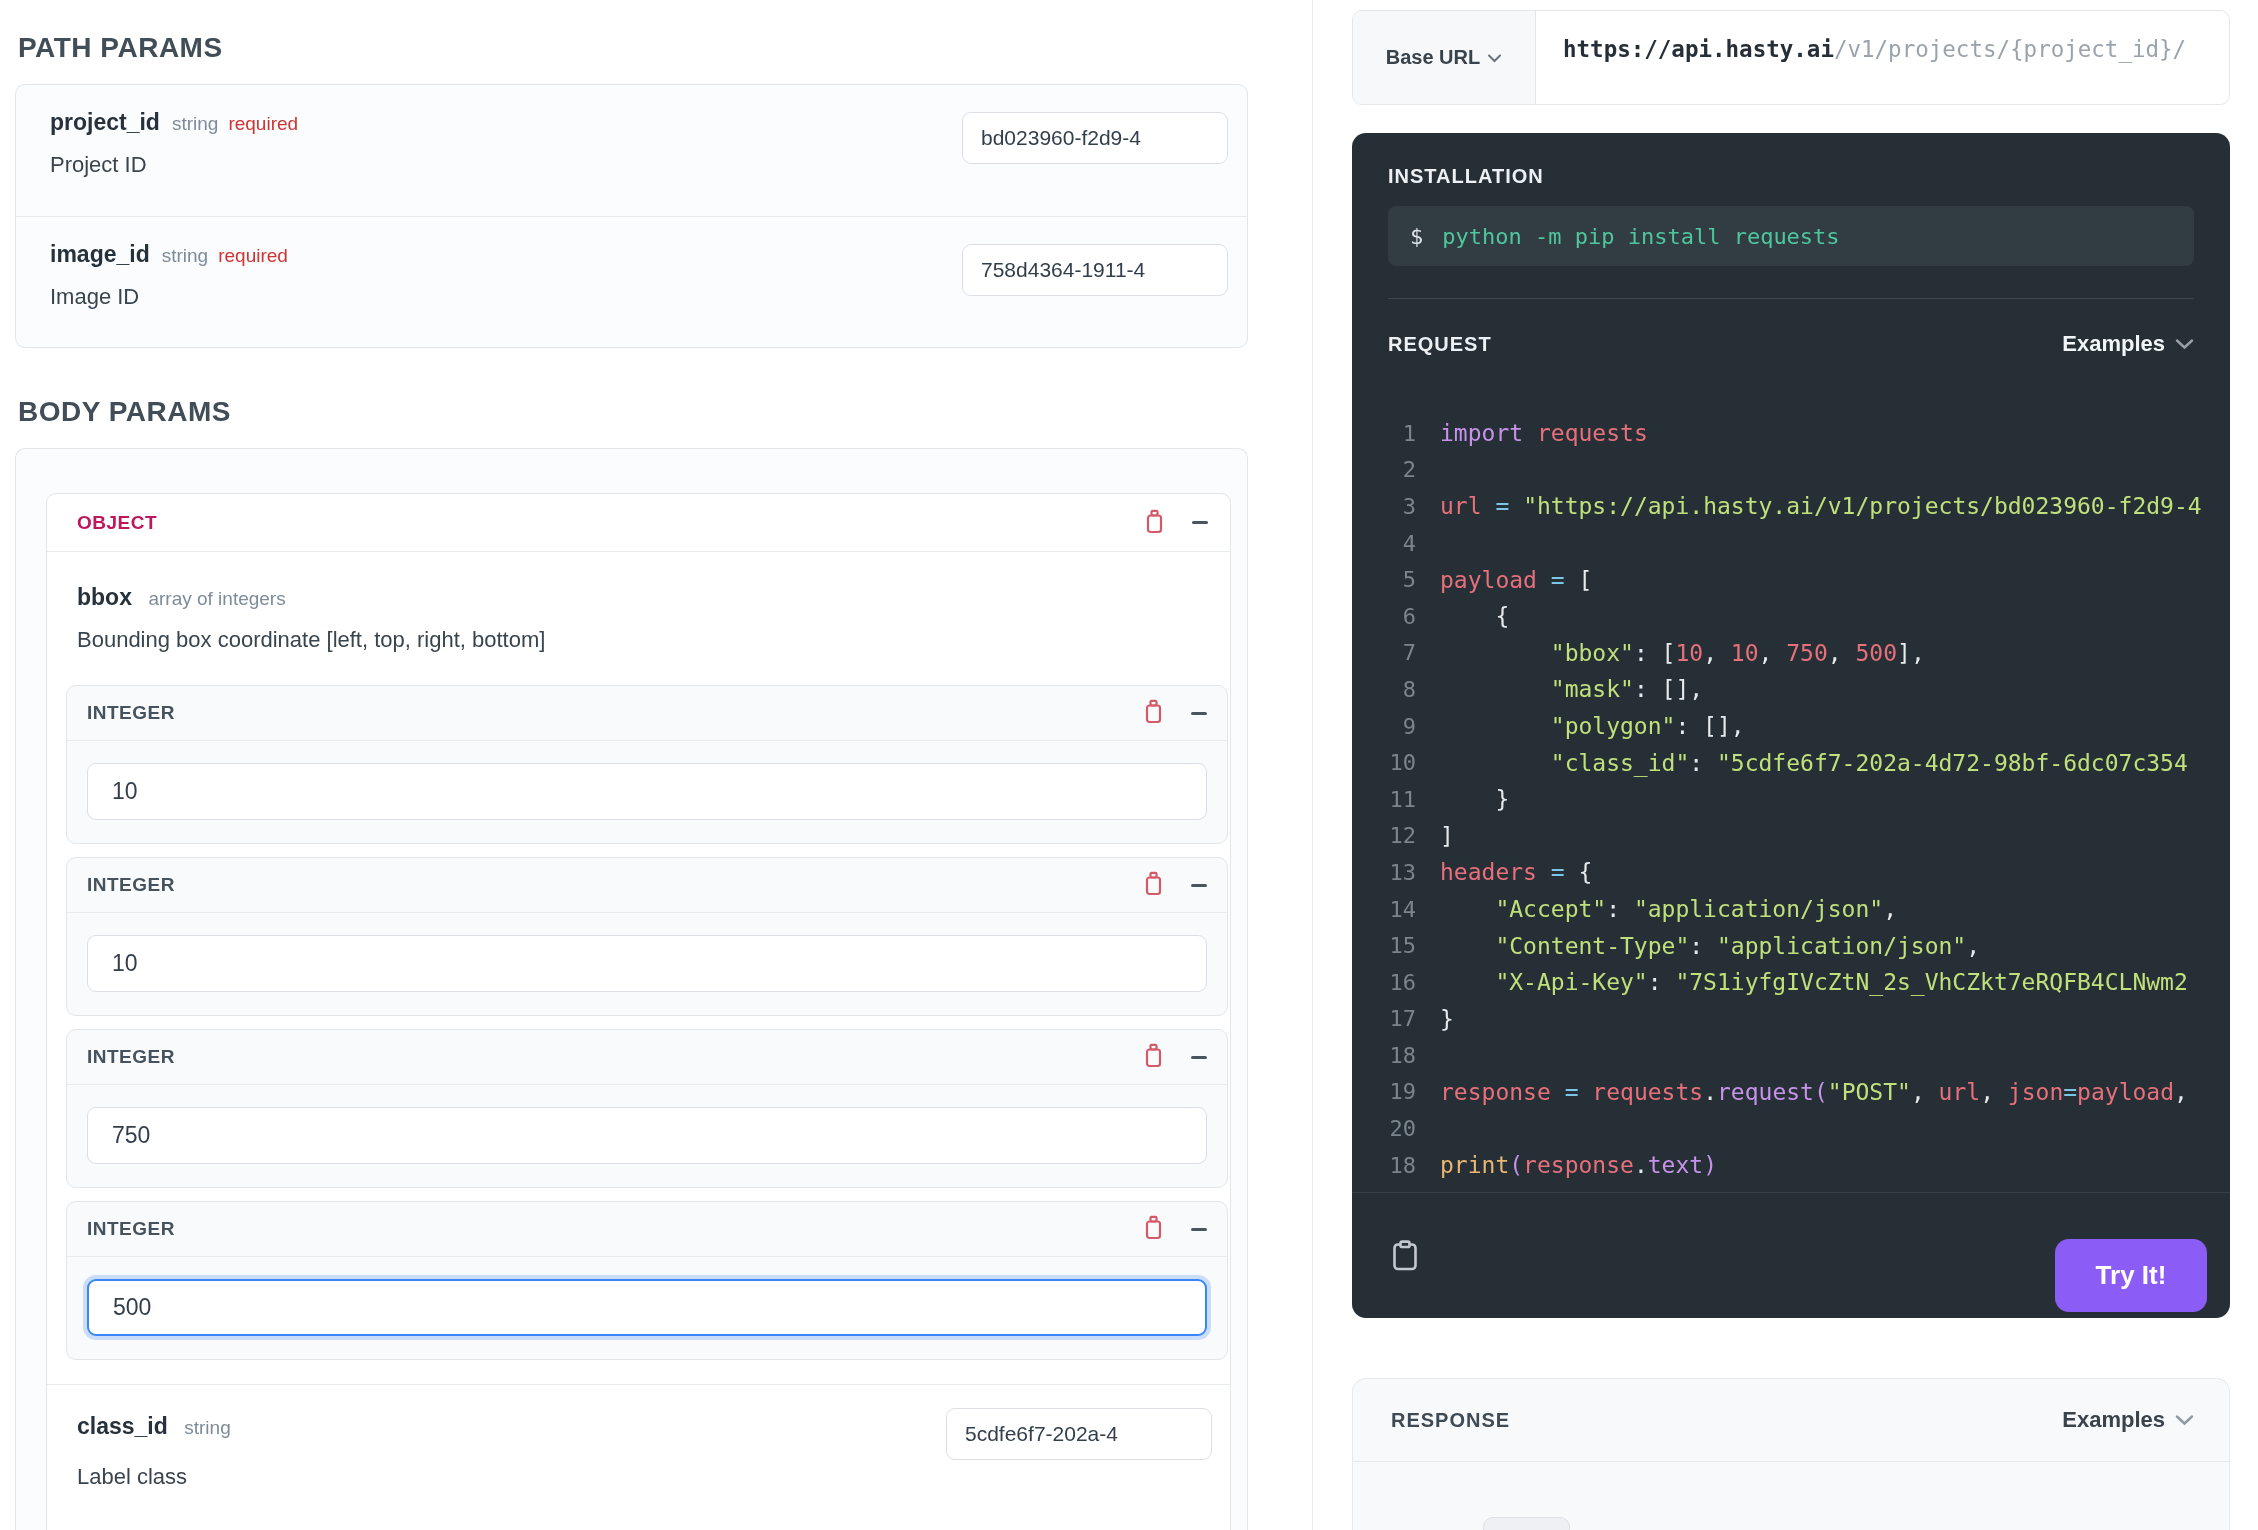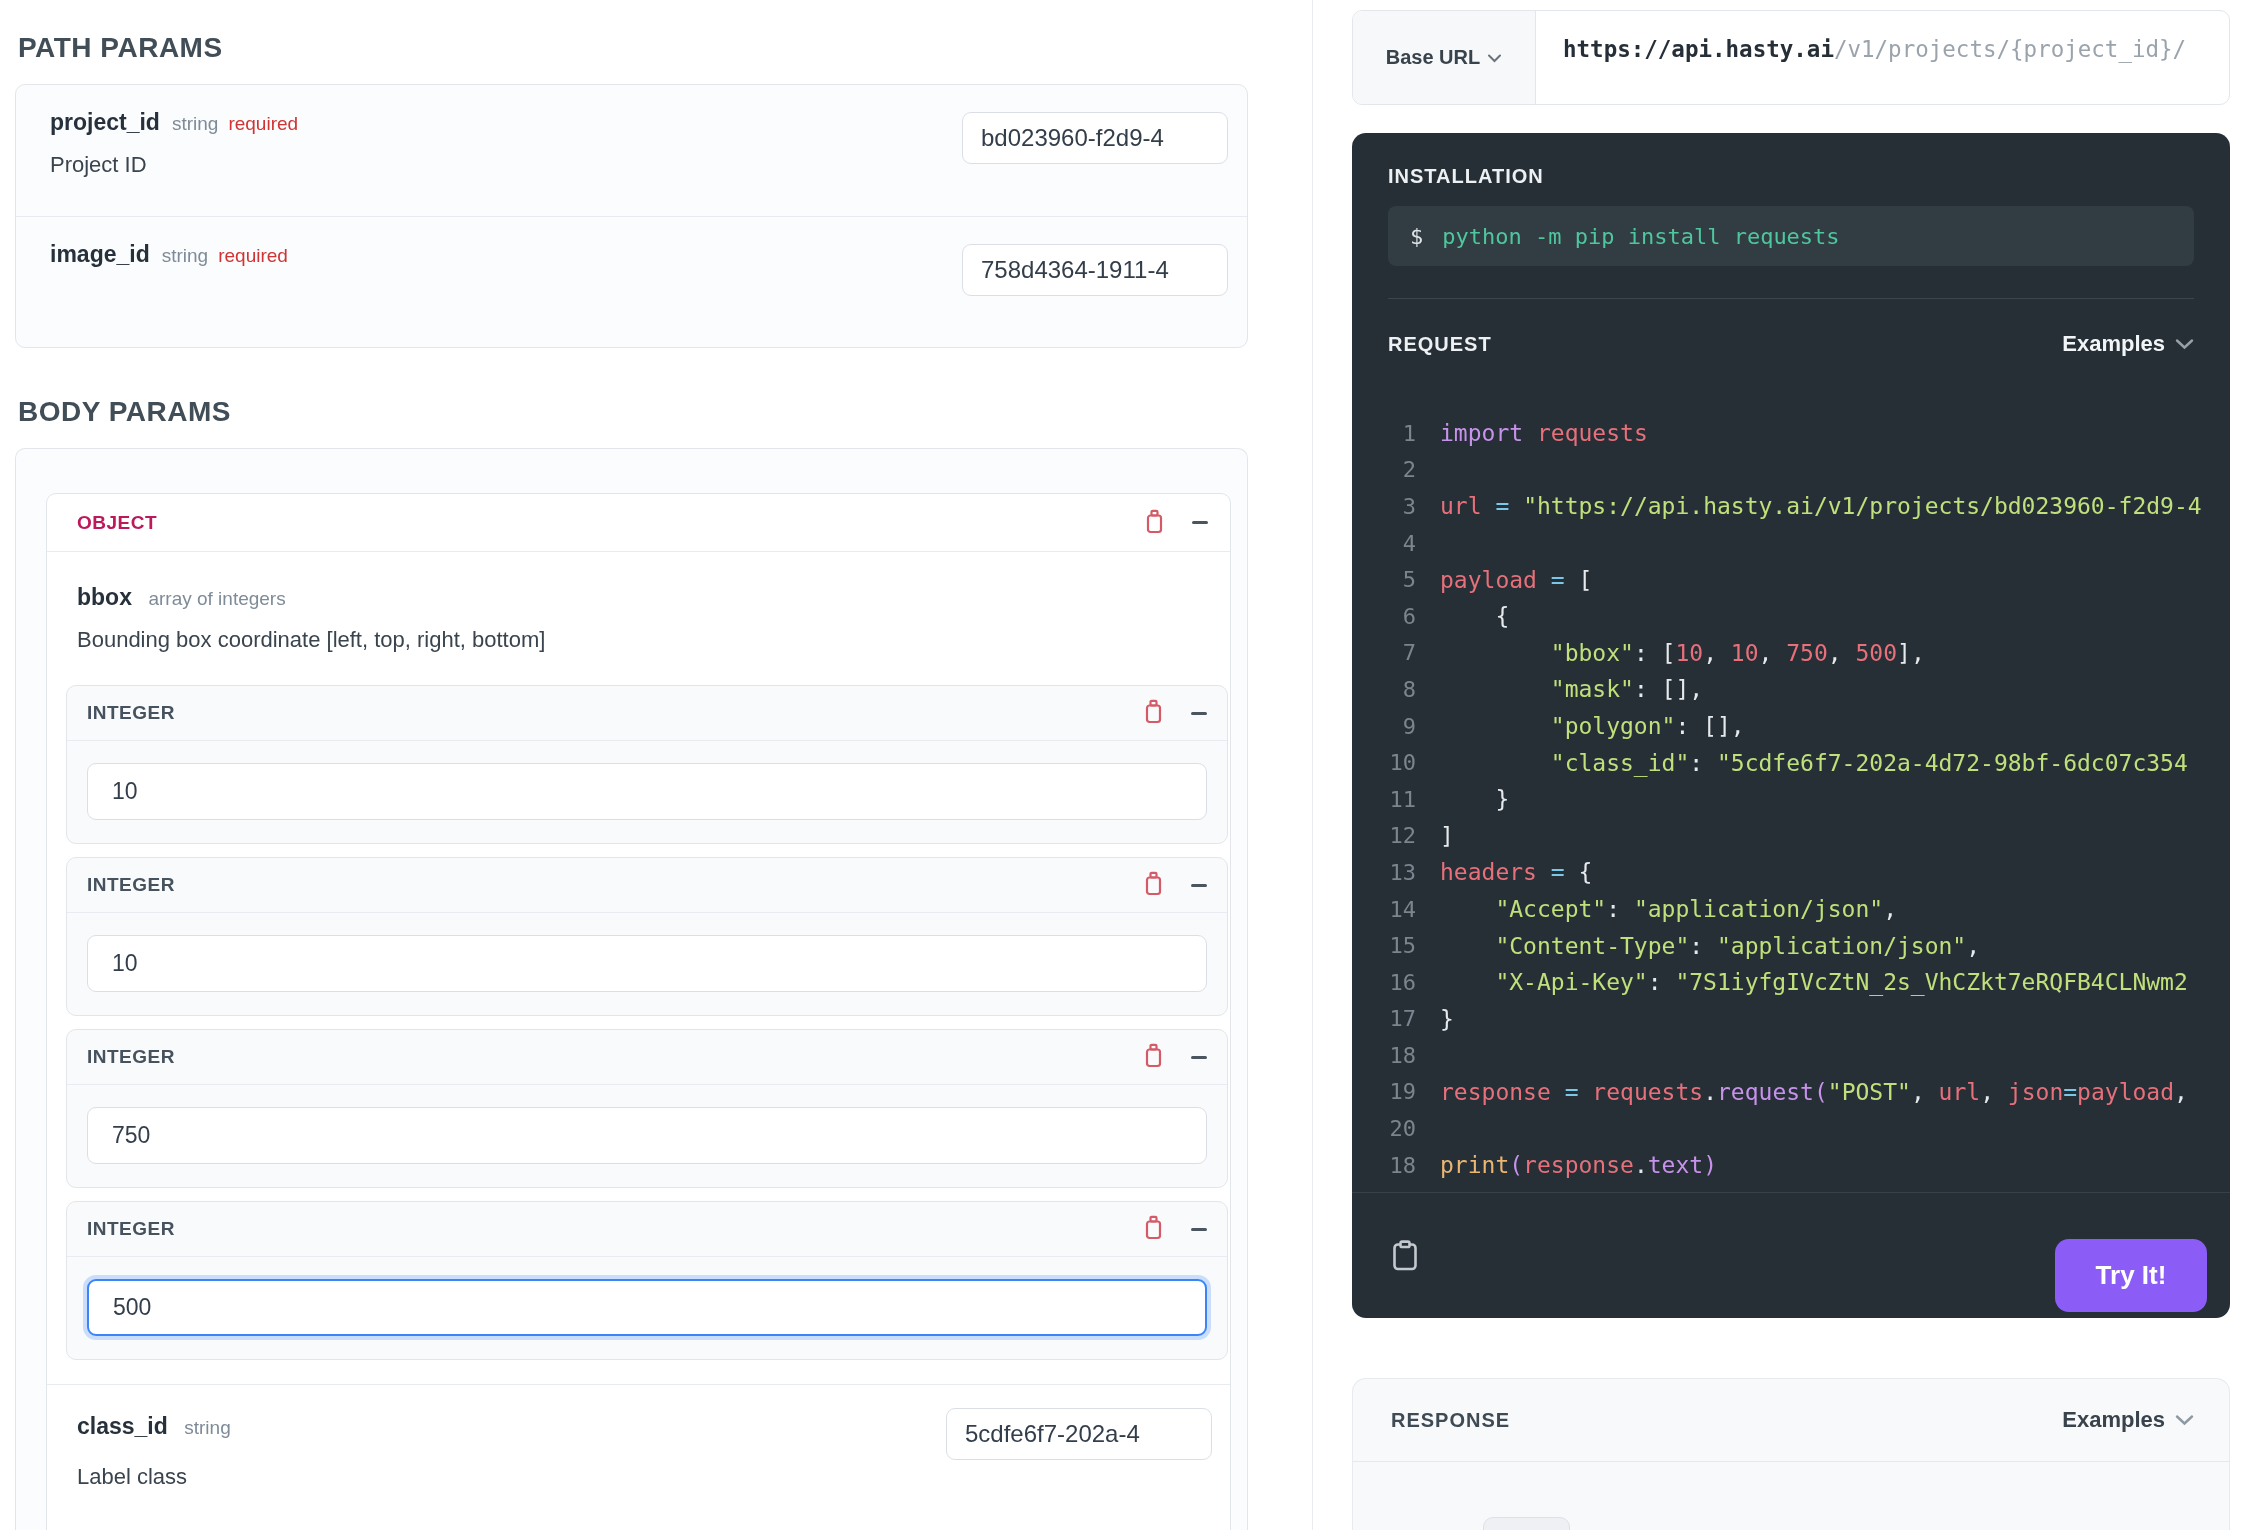--- a/index.html
+++ b/index.html
@@ -22,21 +22,21 @@
   #path-card { top:84px; height:264px; }
   #body-card { top:448px; height:1400px; padding:44px 16px 30px 30px; border-bottom:none; border-radius:10px 10px 0 0; }
 
   .param-row { position:relative; height:131px; padding:24px 0 0 34px; }
   .param-row + .param-row { border-top:1px solid #e7eaee; }
   .p-name { font-size:23px; font-weight:700; color:#27313c; }
   .p-type { font-size:19px; color:#7e8b98; margin-left:12px; }
   .p-req  { font-size:19px; color:#cf3333; margin-left:10px; }
   .p-desc { margin-top:16px; font-size:22px; color:#3a444e; }
   .p-input { position:absolute; right:19px; top:27px; width:266px; height:52px; background:#fff;
-             border:1px solid #dbdfe5; border-radius:9px; font-size:24px; color:#333e4b;
+             border:1px solid #dbdfe5; border-radius:9px; font-size:21px; color:#333e4b;
              line-height:50px; padding:0 18px; white-space:nowrap; overflow:hidden; }
 
   #object-card { background:#fff; border:1px solid #e2e6ea; border-radius:10px; min-height:1300px; }
   .card-head { height:58px; display:flex; align-items:center; padding:0 22px 0 30px; border-bottom:1px solid #e8ebef; }
   .card-head .type-label { font-size:19px; font-weight:700; color:#be185d; letter-spacing:.5px; flex:1; }
   .trash-btn, .minus-btn { background:none; border:none; cursor:pointer; display:flex; align-items:center; }
   .minus-btn { margin-left:27px; }
   .minus-glyph { width:16px; height:3px; border-radius:2px; background:#4a5560; }
 
   .field-head { padding:32px 30px 0 30px; }
@@ -114,21 +114,21 @@
 </head>
 <body>
 
 <div id="col-divider"></div>
 
 <div class="section-title" id="path-title">PATH PARAMS</div>
 
 <div class="outer-card" id="path-card">
   <div id="path-rows">
       <div class="param-row"><span class="p-name">project_id</span><span class="p-type">string</span><span class="p-req">required</span><div class="p-desc">Project ID</div><div class="p-input">bd023960-f2d9-4</div></div>
-      <div class="param-row"><span class="p-name">image_id</span><span class="p-type">string</span><span class="p-req">required</span><div class="p-input">758d4364-1911-4</div></div>
+      <div class="param-row"><span class="p-name">image_id</span><span class="p-type">string</span><span class="p-req">required</span><div class="p-desc">Image ID</div><div class="p-input">758d4364-1911-4</div></div>
     </div>
 </div>
 
 <div class="section-title" id="body-title">BODY PARAMS</div>
 
 <div class="outer-card" id="body-card">
   <div id="object-card">
     <div class="card-head">
       <span class="type-label">OBJECT</span>
       <button class="trash-btn">

